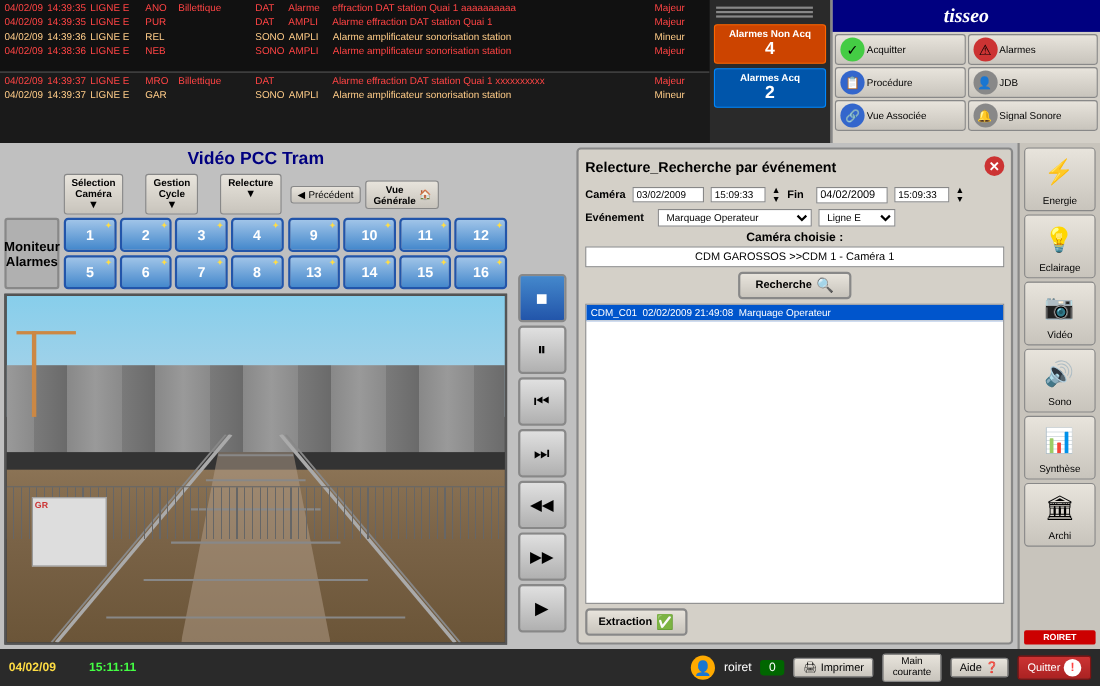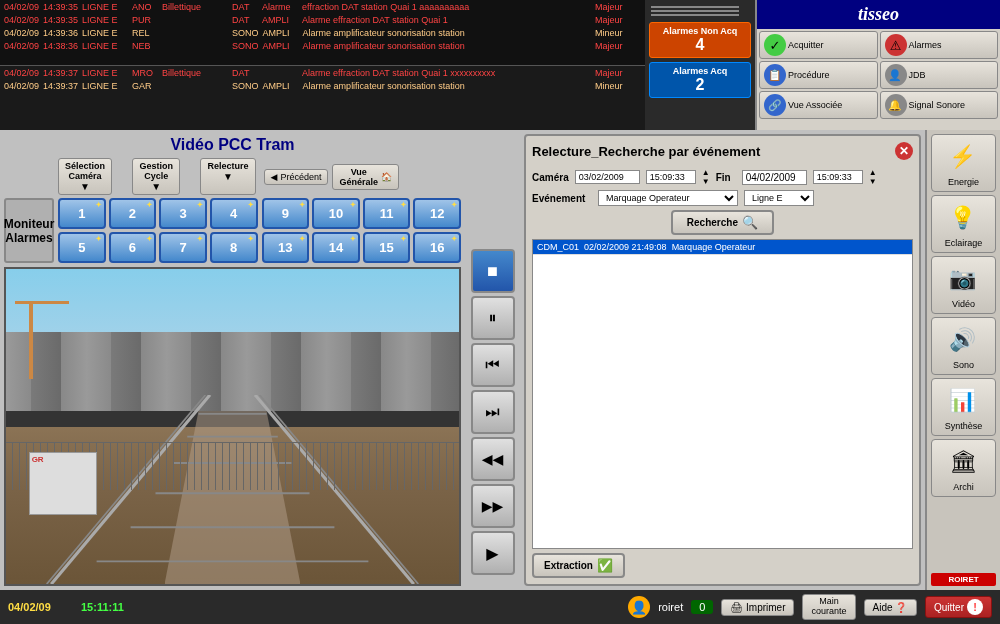--- a/index.html
+++ b/index.html
@@ -405,20 +405,24 @@
       <div style="display:flex; align-items:center; gap:6px; font-size:10px;">
         <label style="font-weight:bold; min-width:60px;">Evénement</label>
         <select style="background:#fff; border:1px solid #888; padding:1px 3px; font-size:9px; width:140px;">
           <option>Marquage Operateur</option>
         </select>
         <select style="background:#fff; border:1px solid #888; padding:1px 3px; font-size:9px; width:70px;">
           <option>Ligne E</option>
         </select>
       </div>
 
+      <div style="text-align:center;">
+        <div style="font-size:11px; font-weight:bold;">Caméra choisie :</div>
+        <div style="background:#fff; border:1px solid #888; padding:3px 6px; font-size:10px; margin-top:2px;">CDM GAROSSOS &gt;&gt;CDM 1 - Caméra 1</div>
+      </div>
 
       <div style="display:flex; justify-content:center;">
         <button style="background:linear-gradient(to bottom,#e8e4dc,#c8c4bc); border:2px solid #888; border-radius:4px; padding:3px 14px; font-size:10px; font-weight:bold; cursor:pointer; display:flex; align-items:center; gap:4px;">
           <span>Recherche</span>
           <span style="font-size:13px;">🔍</span>
         </button>
       </div>
 
       <div style="background:#fff; border:1px solid #888; flex:1; overflow-y:auto; min-height:80px;">
         <div style="padding:2px 4px; font-size:9px; border-bottom:1px solid #ddd; background:#0055cc; color:#fff; cursor:pointer;">

